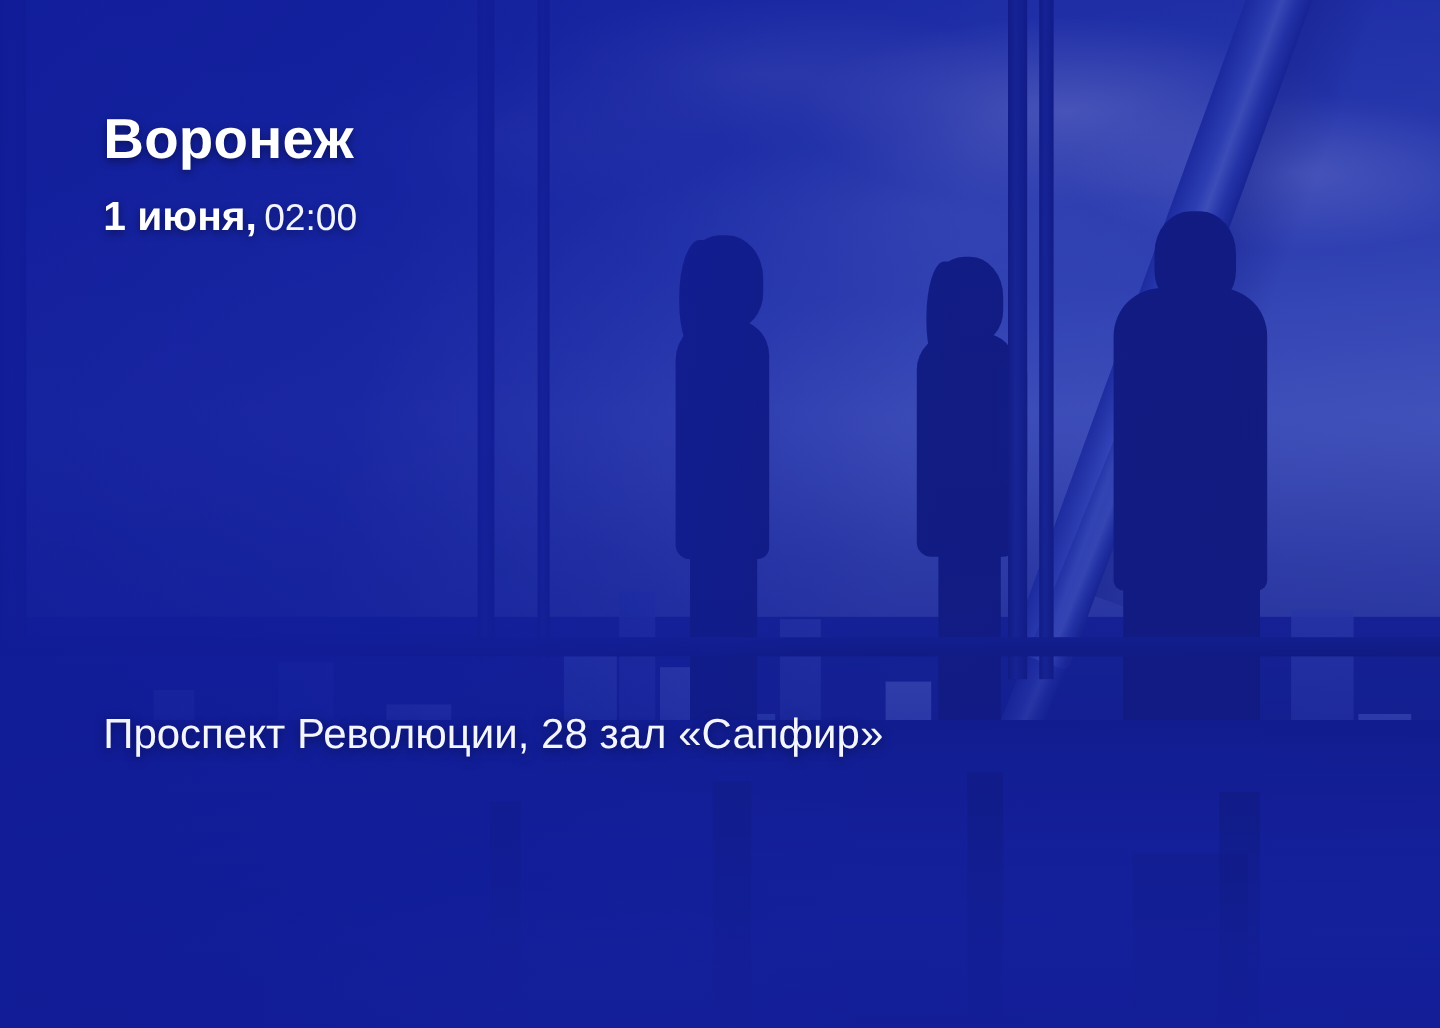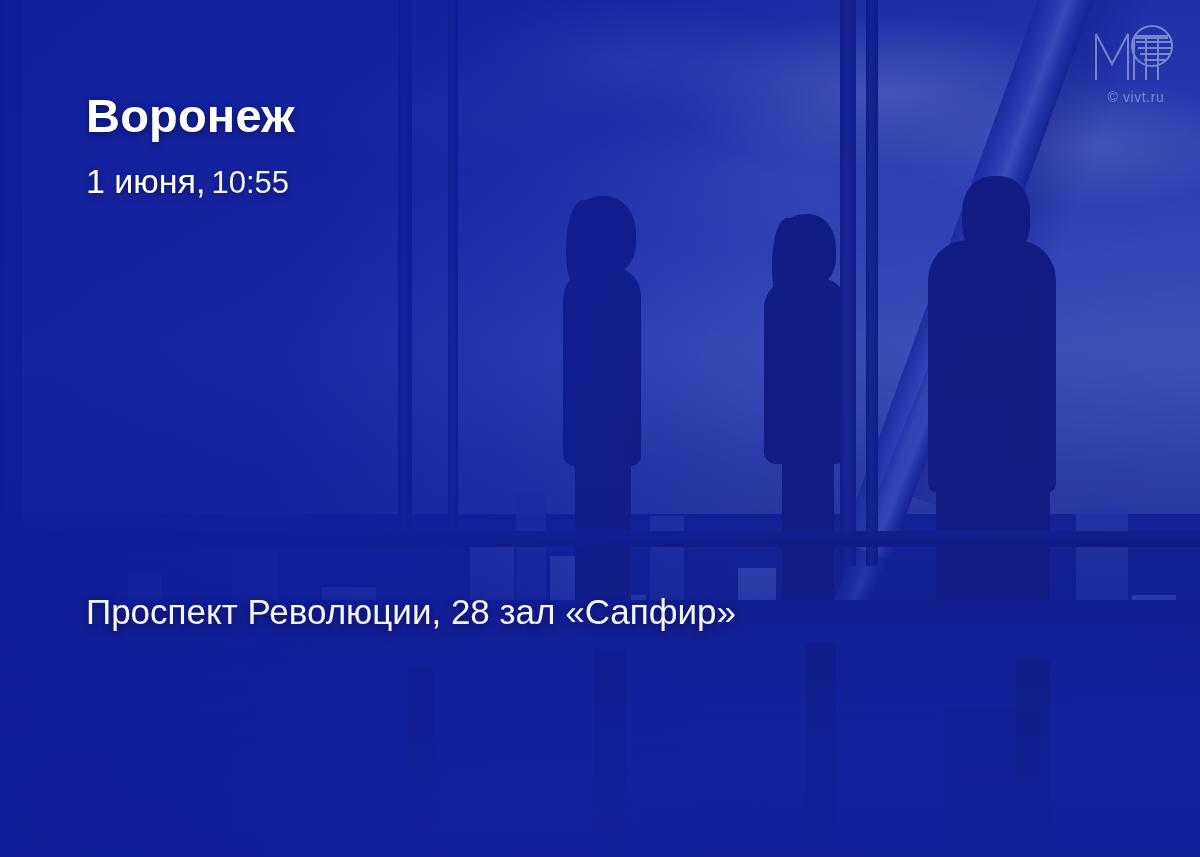--- a/index.html
+++ b/index.html
@@ -99,21 +99,21 @@
     font-size:47px;font-weight:700;color:#ffffff;
     letter-spacing:.2px;line-height:1;
     text-shadow:0 2px 7px rgba(0,0,10,.45);
     white-space:nowrap;
   }
   .datetime{
     position:absolute;left:86px;top:164px;
     line-height:1;white-space:nowrap;
     text-shadow:0 2px 7px rgba(0,0,10,.45);
   }
-  .datetime .d{font-size:34px;font-weight:400;color:#fff;}
+  .datetime .d{font-size:34px;font-weight:700;color:#fff;}
   .datetime .t{font-size:31px;font-weight:400;color:#f2f4ff;margin-left:6px;}
 
   .headline{
     position:absolute;left:84px;top:310px;
     font-size:77px;font-weight:700;color:#ffffff;
     letter-spacing:-1.2px;line-height:1;white-space:nowrap;
     text-shadow:0 3px 12px rgba(0,0,16,.55);
   }
   .subhead{
     position:absolute;left:86px;top:406px;
@@ -241,41 +241,27 @@
 
   <div class="overlay"></div>
   <div class="overlay2"></div>
   <div class="tint"></div>
 
   <div class="content">
 
     <div class="city-name">Воронеж</div>
 
     <div class="datetime">
-      <span class="d">1 июня,</span><span class="t">10:55</span>
+      <span class="d">1 июня,</span><span class="t">02:00</span>
     </div>
 
 
     <div class="address">Проспект Революции, 28 зал «Сапфир»</div>
 
     <div class="logos">
 
 
 
     </div>
 
-    <div class="wm">
-      <svg class="wm-mark" viewBox="0 0 92 60">
-        <g fill="none" stroke="#ffffff" stroke-width="2">
-          <path d="M6 56 L6 10 L22 40 L38 10 L38 56"></path>
-          <path d="M44 14 L44 56"></path>
-          <path d="M56 14 L56 56"></path>
-          <path d="M68 14 L68 56"></path>
-          <path d="M44 14 L78 14"></path>
-          <ellipse cx="62" cy="22" rx="20" ry="20"></ellipse>
-          <path d="M44 12 L80 12 M46 18 L82 18 M48 24 L82 24 M50 30 L80 30 M54 36 L76 36"></path>
-        </g>
-      </svg>
-      <div class="wm-url">© vivt.ru</div>
-    </div>
 
   </div>
 </div>
 
 </body></html>

